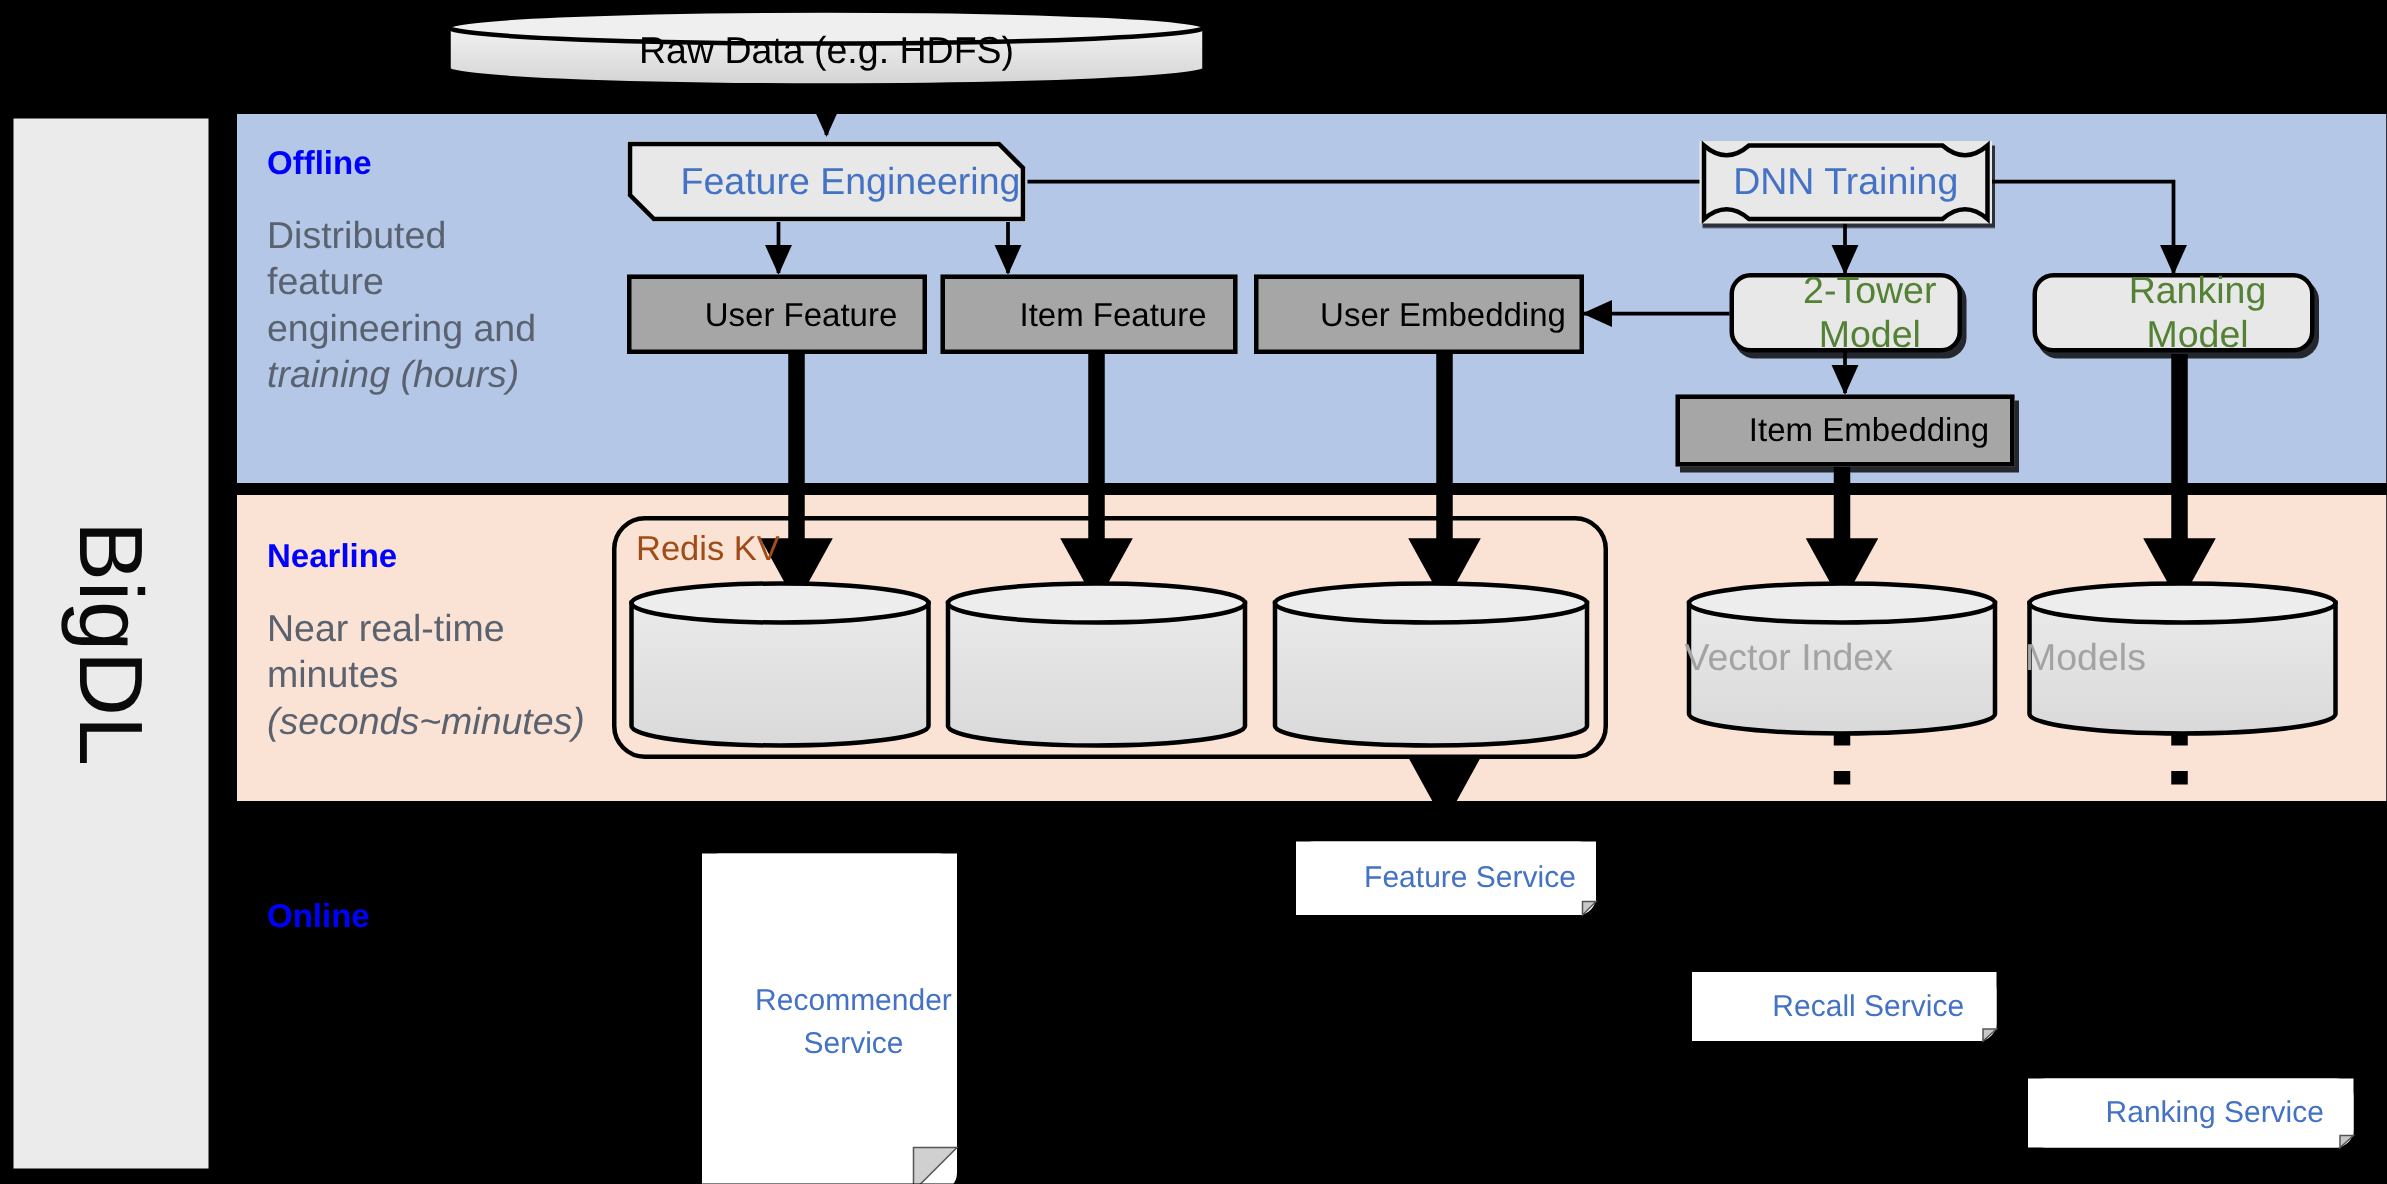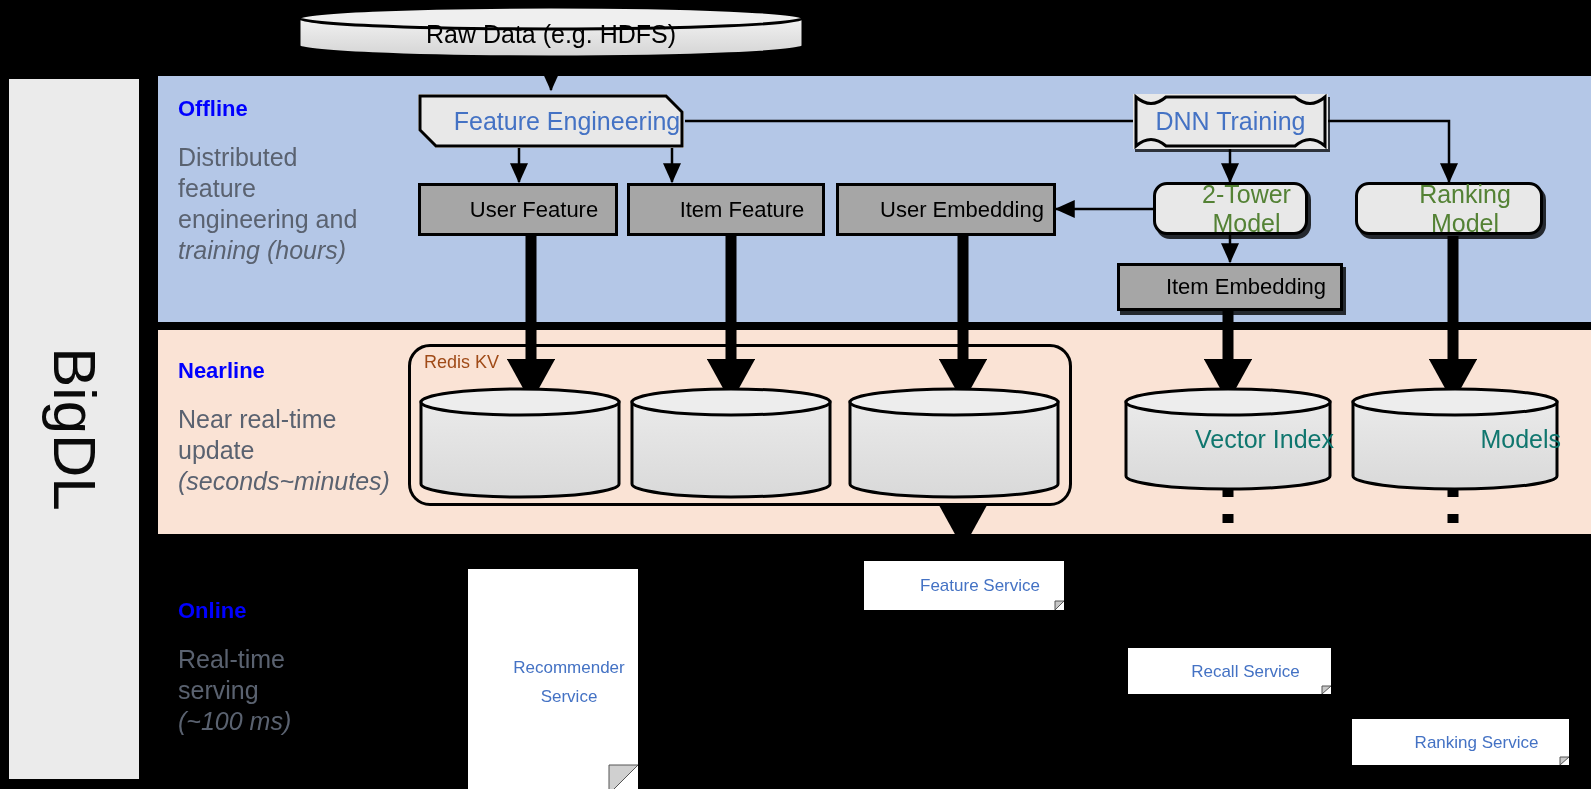--- a/index.html
+++ b/index.html
@@ -28,29 +28,29 @@
 
   .gray-box{background:#a6a6a6;border:3px solid #000;color:#000;font-size:22px;}
 
   .proc-alt{background:#e8e8e8;color:#4472c4;font-size:25px;
             filter:drop-shadow(2px 3px 0px rgba(0,0,0,.75));}
 
   .round-box{background:#e8e8e8;border:3px solid #000;border-radius:14px;
              color:#548235;font-size:25px;
              box-shadow:3px 4px 0 rgba(0,0,0,.8);}
 
-  .doc-box{background:#fff;color:#4472c4;font-size:17px;line-height:29px;}
+  .doc-box{background:#fff;color:#4472c4;font-size:20px;line-height:29px;border-radius:12px;}
 
   .cyl{position:absolute;}
   .cyl .lbl{position:absolute;left:0;right:0;top:50%;transform:translateY(-50%);
-            text-align:right;font-size:25px;color:#0f766e;pointer-events:none;}
+            text-align:left;font-size:25px;color:#a3a3a3;pointer-events:none;}
 
   #redis-wrap{position:absolute;left:408px;top:344px;width:664px;height:162px;
               border:3px solid #000;border-radius:22px;box-sizing:border-box;}
-  #redis-label{position:absolute;left:424px;top:352px;font-size:18px;color:#a04b18;}
+  #redis-label{position:absolute;left:424px;top:352px;font-size:23px;color:#a04b18;}
 
   svg.ov{position:absolute;left:0;top:0;width:1591px;height:789px;overflow:visible;}
   .thin{stroke:#000;stroke-width:2.5;fill:none;}
   .thick{stroke:#000;stroke-width:11;fill:none;}
 </style>
 </head>
 <body>
 
 <div id="stage">
 
@@ -65,30 +65,25 @@
   <div class="band-sub" style="left:178px;top:142px;width:220px;">
     <span>Distributed</span><br>
     <span>feature</span><br>
     <span>engineering and</span><br>
     <i>training (hours)</i>
   </div>
 
   <div class="band-title" style="left:178px;top:358px;">Nearline</div>
   <div class="band-sub" style="left:178px;top:404px;width:230px;">
     <span>Near real-time</span><br>
-    <span>update</span><br>
+    <span>minutes</span><br>
     <i>(seconds~minutes)</i>
   </div>
 
   <div class="band-title" style="left:178px;top:598px;">Online</div>
-  <div class="band-sub" style="left:178px;top:644px;width:230px;">
-    <span>Real-time</span><br>
-    <span>serving</span><br>
-    <i>(~100 ms)</i>
-  </div>
 
   <svg class="ov">
     <defs>
       <marker id="ar-thin" markerWidth="10" markerHeight="10" refX="7.5" refY="3.6" orient="auto" markerUnits="strokeWidth">
         <path d="M0,0 L8,3.6 L0,7.2 z" fill="#000"></path>
       </marker>
       <marker id="ar-thick" markerWidth="5" markerHeight="4.4" refX="3.2" refY="2.2" orient="auto" markerUnits="strokeWidth">
         <path d="M0,0 L4,2.2 L0,4.4 z" fill="#000"></path>
       </marker>
     </defs>

